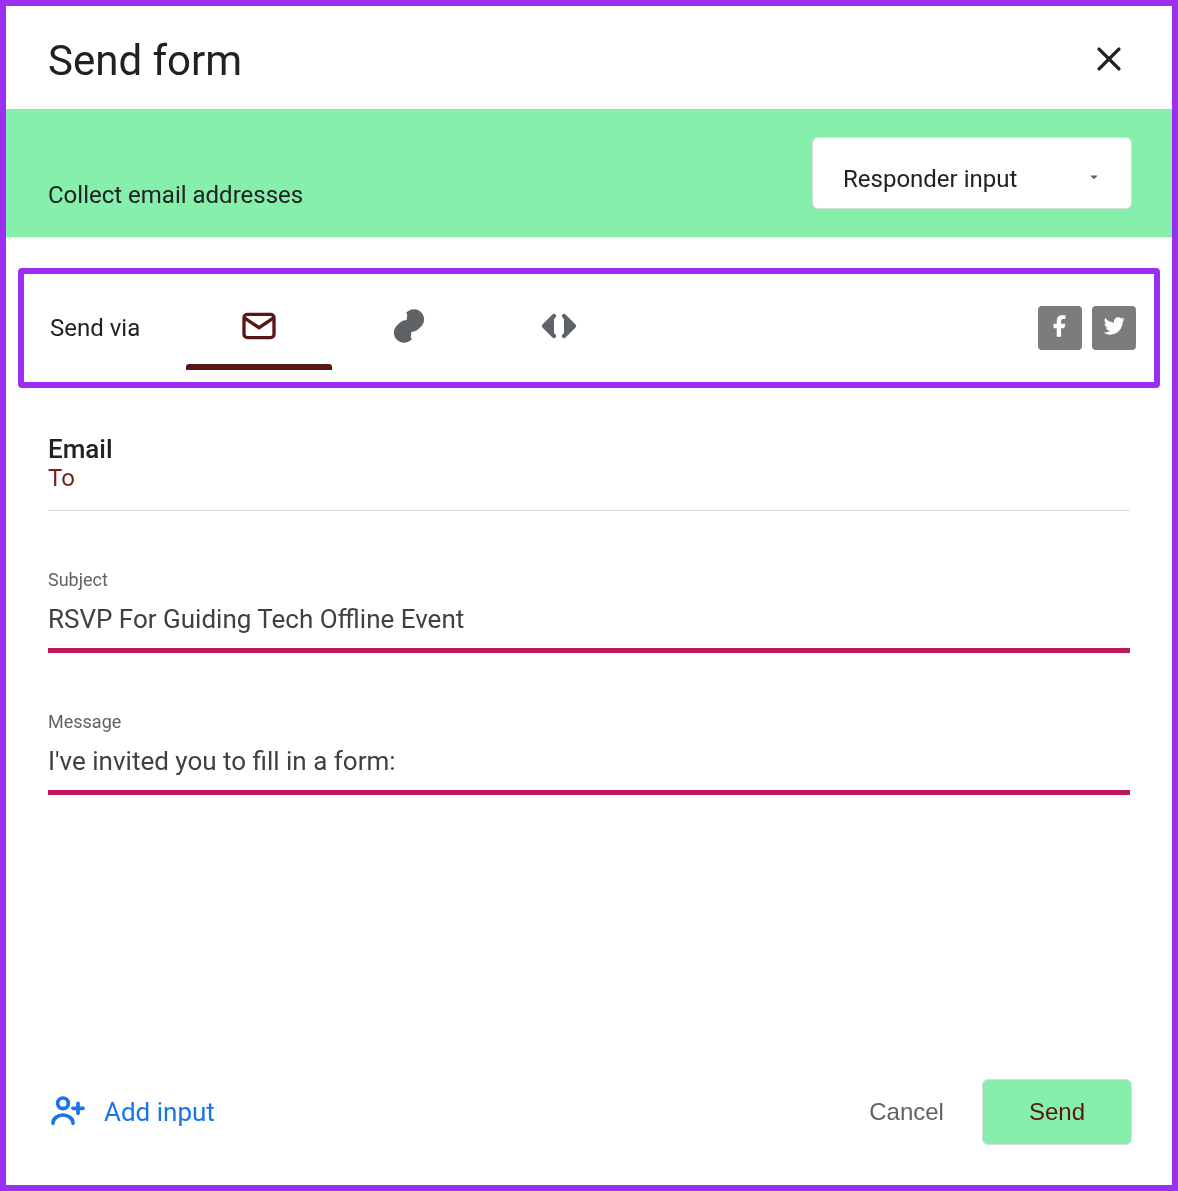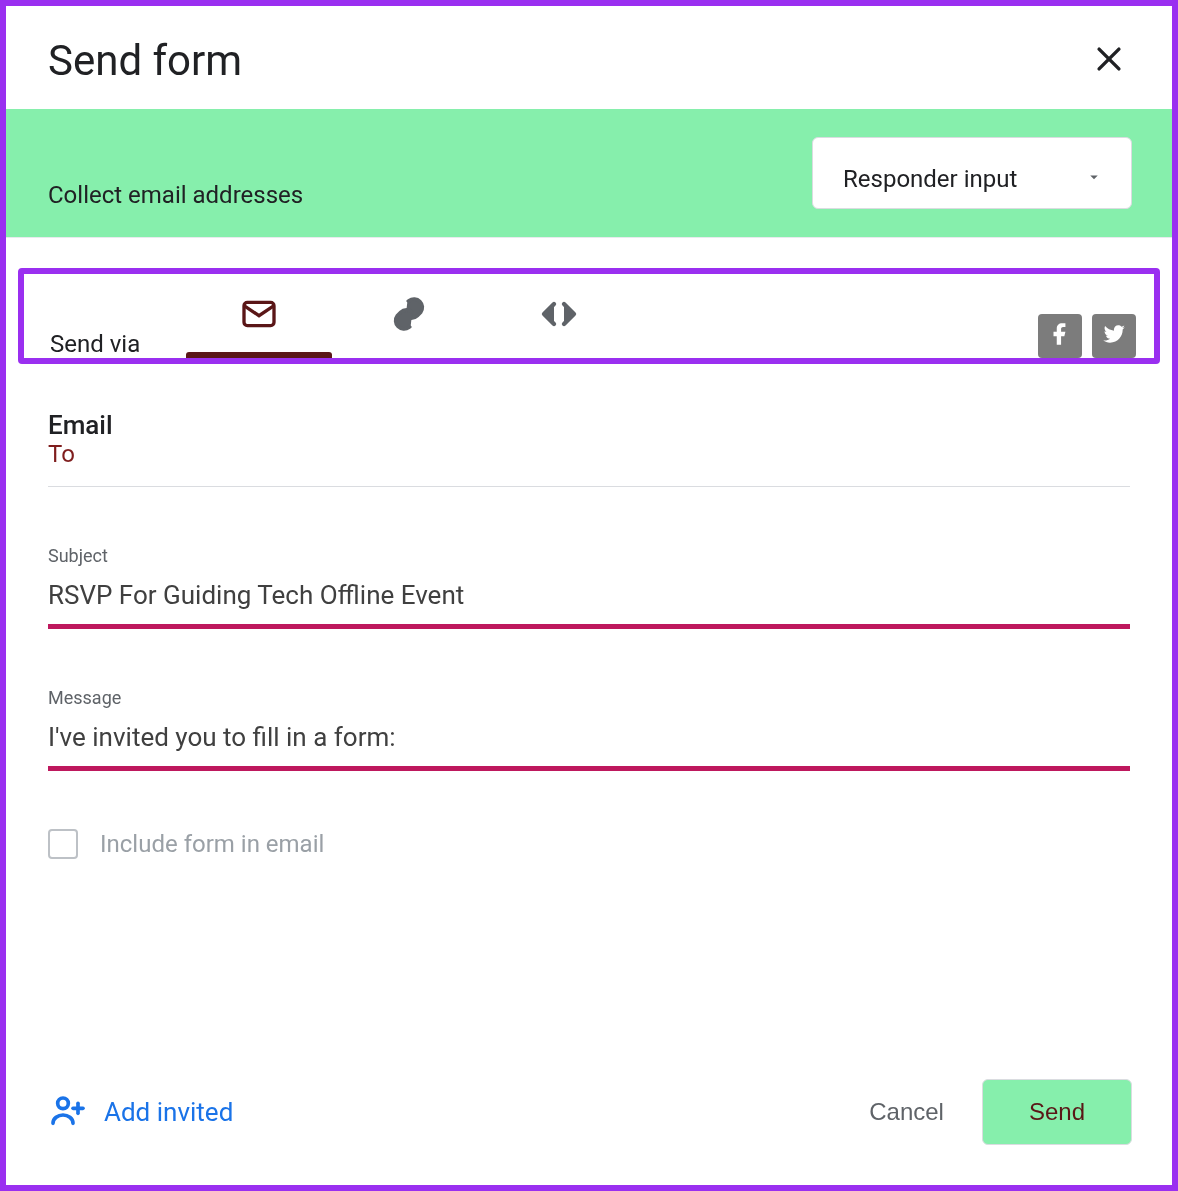--- a/index.html
+++ b/index.html
@@ -10,21 +10,21 @@
   .close-btn { background: none; border: none; cursor: pointer; padding: 6px; }
   .close-btn svg { width: 34px; height: 34px; }
 
   .collect-bar { background: #86efac; display: flex; align-items: flex-end; justify-content: space-between; padding: 28px 40px 28px 42px; border-bottom: 1px solid #e8eaed; }
   .collect-label { font-size: 24px; color: #202124; }
   .dropdown { background: #fff; border: 1px solid #dadce0; border-radius: 6px; height: 72px; min-width: 320px; display: flex; align-items: center; justify-content: space-between; padding: 12px 28px 0 30px; cursor: pointer; }
   .dropdown-text { font-size: 24px; color: #202124; }
   .dropdown-caret svg { width: 18px; height: 18px; fill: #5f6368; }
 
   .highlight-box { margin: 30px 12px 0 12px; border: 6px solid #9a2ff0; border-radius: 4px; padding: 0; }
-  .sendvia-row { display: flex; align-items: flex-end; height: 84px; padding: 0 18px 0 26px; position: relative; }
+  .sendvia-row { display: flex; align-items: center; height: 108px; padding: 0 18px 0 26px; position: relative; }
   .sendvia-label { font-size: 24px; color: #202124; margin-right: 44px; }
   .tab { width: 150px; height: 84px; display: flex; align-items: center; justify-content: center; cursor: pointer; position: relative; }
   .tab.active::after { content: ""; position: absolute; bottom: 0; left: 50%; transform: translateX(-50%); width: 146px; height: 6px; background: #5a1617; border-radius: 3px 3px 0 0; }
   .tab svg { width: 40px; height: 40px; }
   .tab.active svg { stroke: #5a1617; }
   .tab:not(.active) svg { stroke: #5f6368; fill: #5f6368; }
   .social { margin-left: auto; display: flex; gap: 10px; }
   .social-btn { width: 44px; height: 44px; border-radius: 4px; background: #7c7c7c; display: flex; align-items: center; justify-content: center; cursor: pointer; }
   .social-btn svg { width: 26px; height: 26px; fill: #fff; }
 
@@ -136,36 +136,32 @@
     <div class="field">
       <div class="field-small-label">Subject</div>
       <input class="field-input" value="RSVP For Guiding Tech Offline Event" style="">
     </div>
 
     <div class="field">
       <div class="field-small-label">Message</div>
       <input class="field-input" value="I've invited you to fill in a form:" style="">
     </div>
 
-    <div class="include-row">
-      <div class="chk"></div>
-      <div class="include-label">Include form in email</div>
-    </div>
   </div>
 
   <div class="footer">
     <div class="add-editor">
       <span>
         <svg viewBox="0 0 24 24" fill="none" stroke="#1a73e8" stroke-width="2.2" stroke-linecap="round" stroke-linejoin="round">
             <circle cx="9" cy="8" r="3.2"></circle>
             <path d="M3 20c0-3 3-5 6-5s6 2 6 5"></path>
             <line x1="18" y1="8" x2="18" y2="14"></line>
             <line x1="15" y1="11" x2="21" y2="11"></line>
           </svg>
       </span>
-      <span class="add-editor-text">Add invited</span>
+      <span class="add-editor-text">Add input</span>
     </div>
     <div class="footer-spacer"></div>
     <button class="btn-cancel">Cancel</button>
     <button class="btn-send">Send</button>
   </div>
 
 </div>
 
 </body></html>

